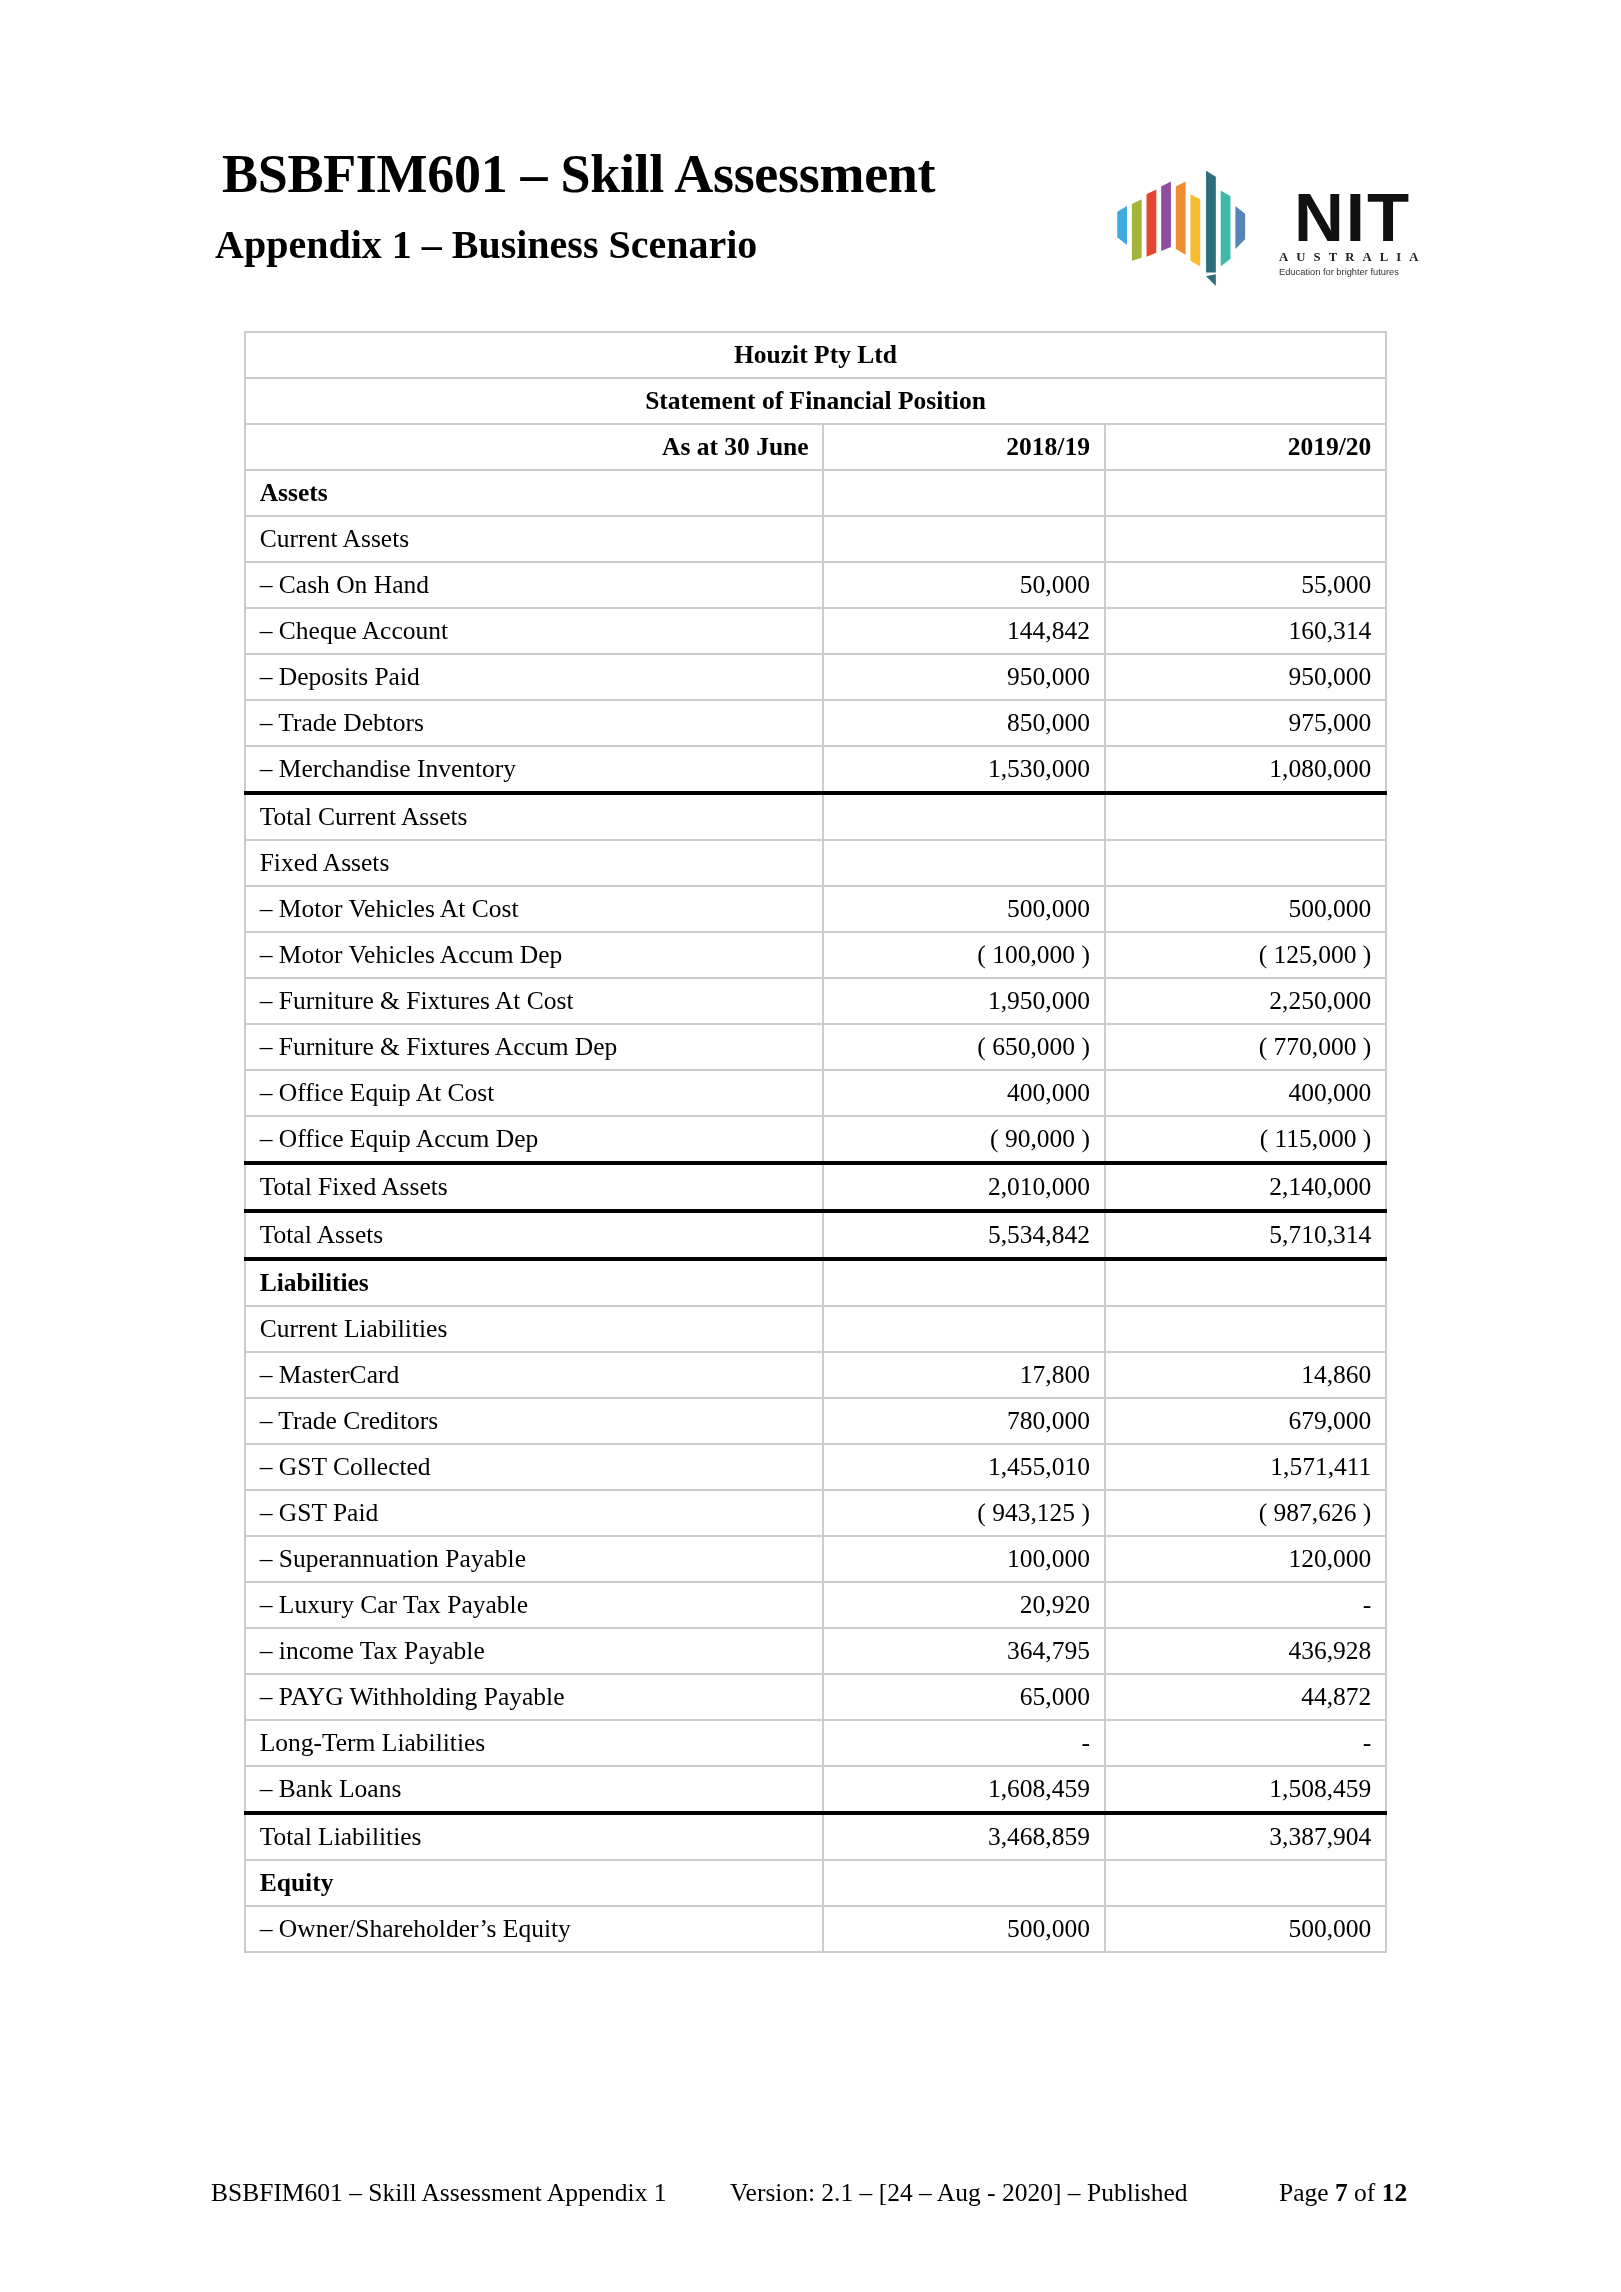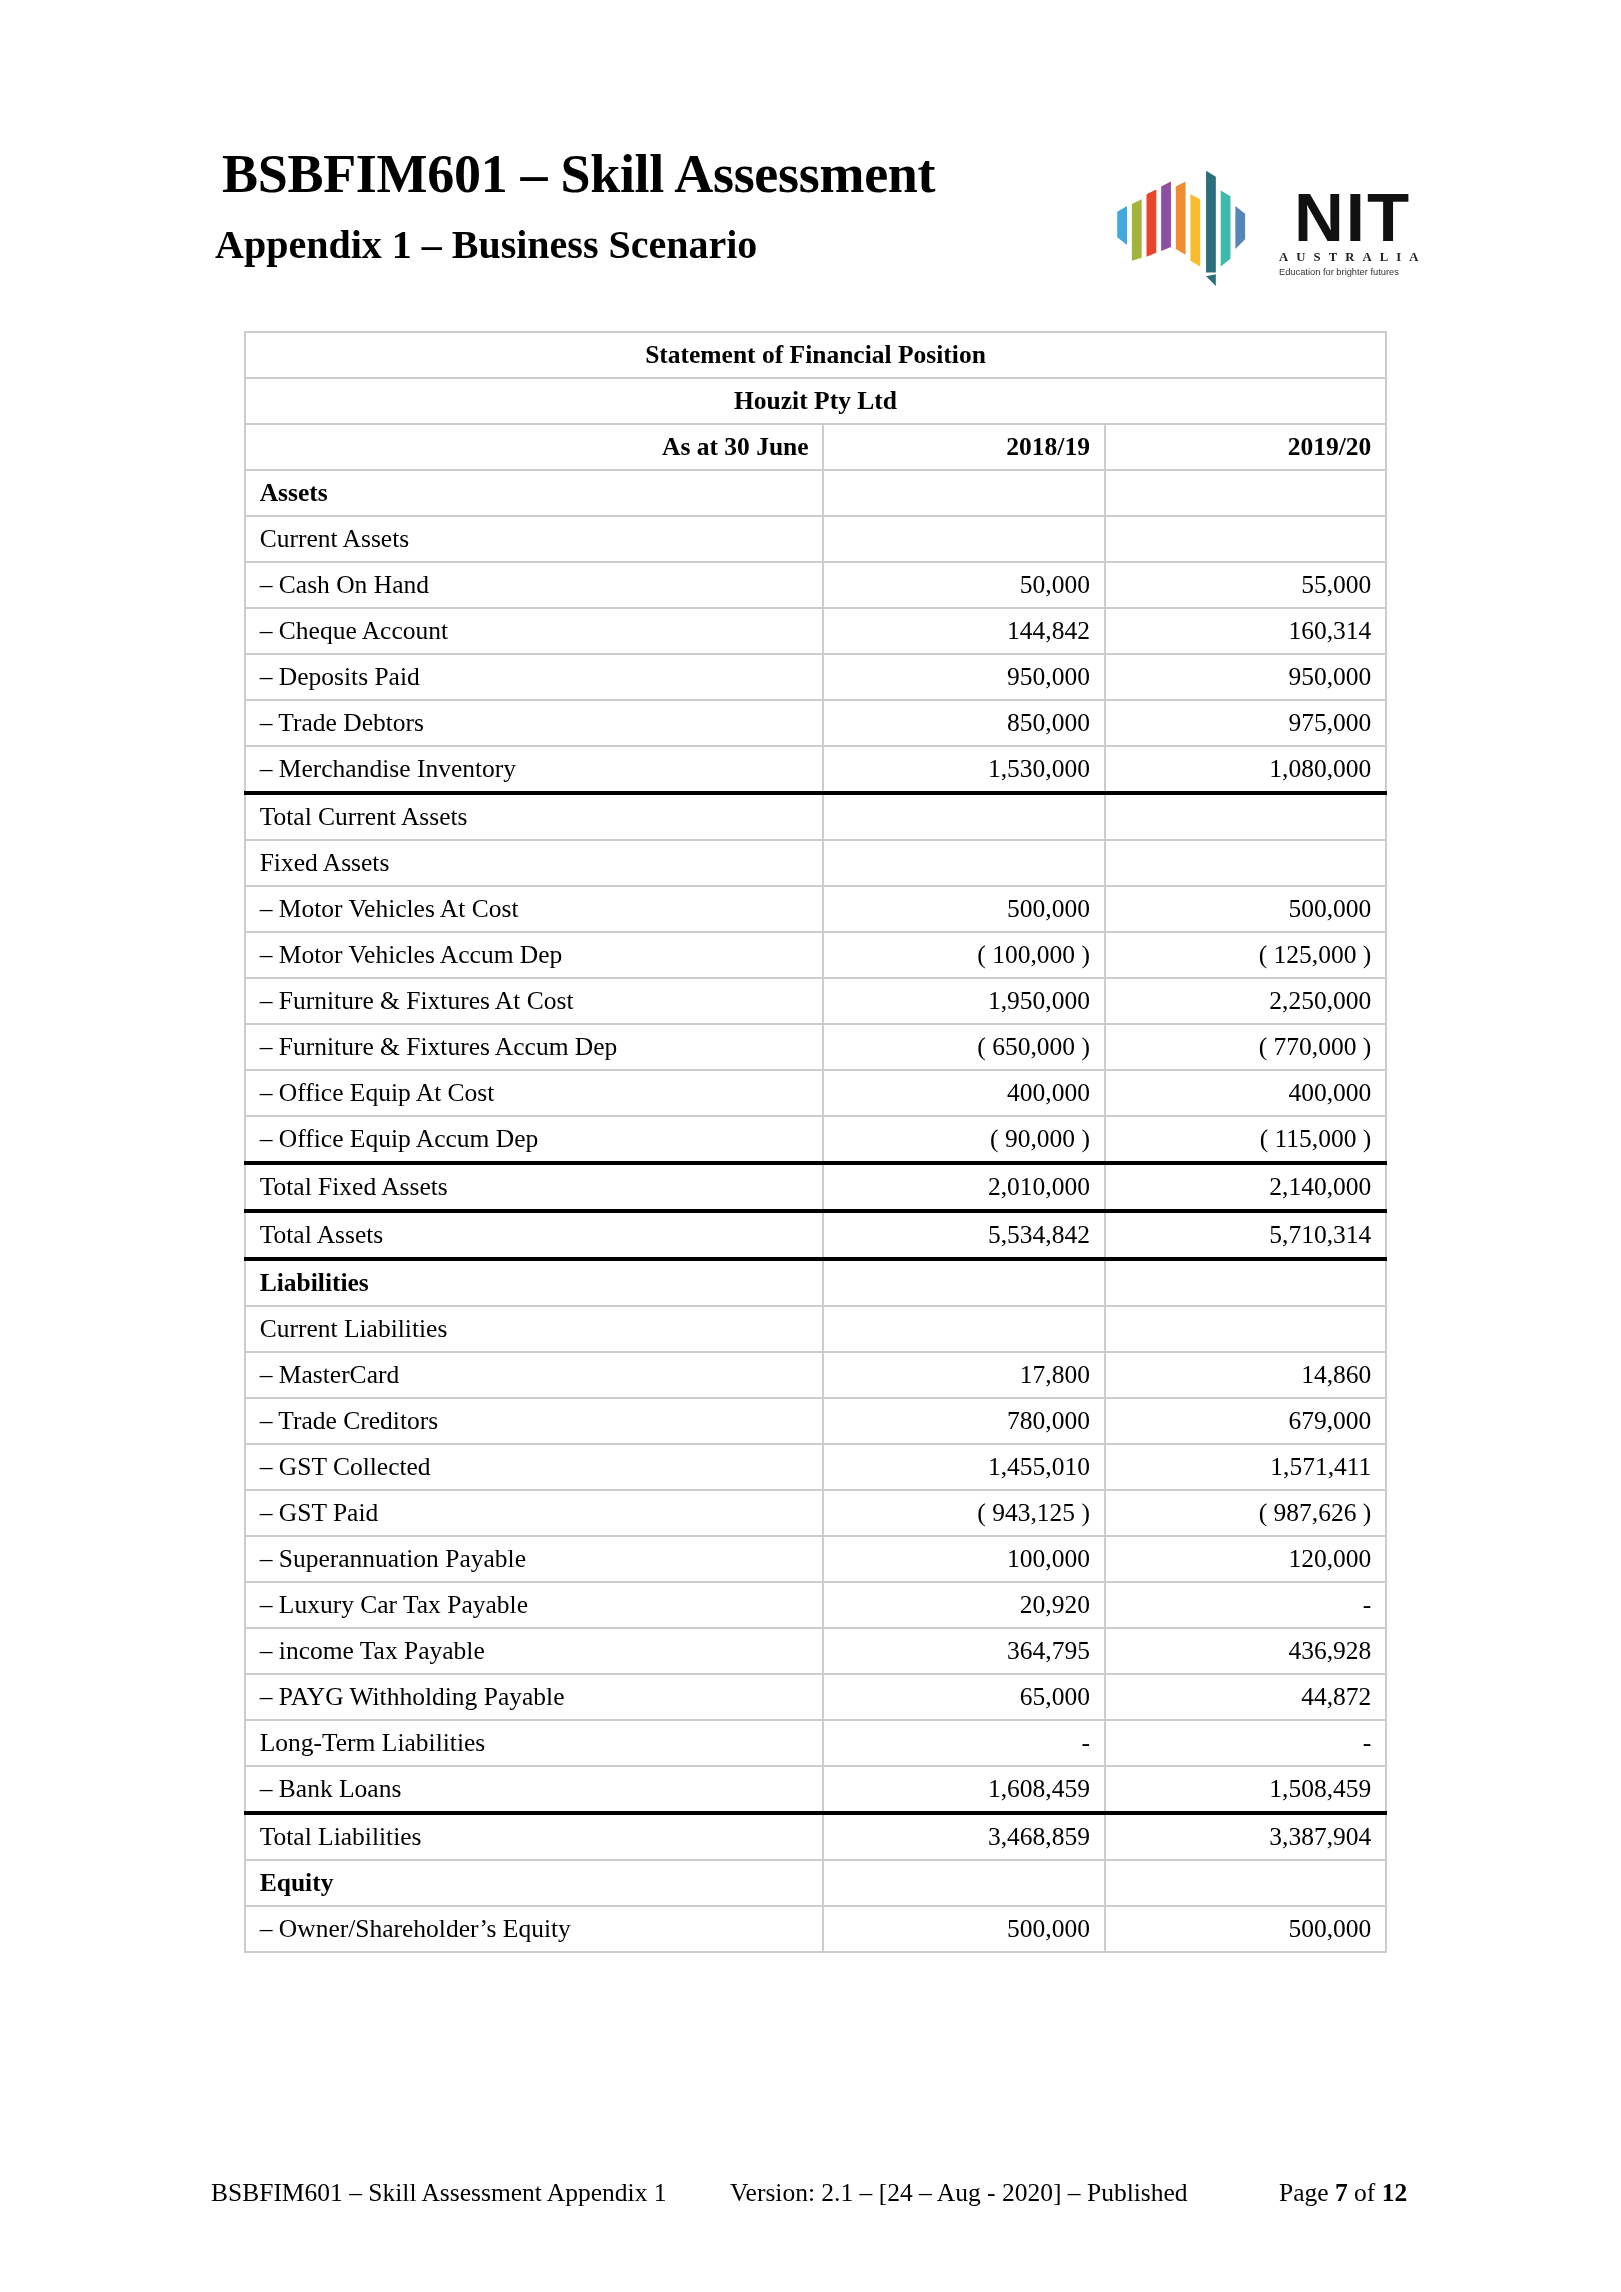--- a/index.html
+++ b/index.html
@@ -82,24 +82,24 @@
     <polygon points="123,42 133,50 133,76 123,86" fill="#5686b5"></polygon>
   </svg>
   <div class="wordmark">NIT</div>
   <div class="country">AUSTRALIA</div>
   <div class="tagline">Education for brighter futures</div>
 </div>
 
 <table class="sfp">
   <tbody id="sfp-body">
     <tr>
-      <td class="center" colspan="3">Statement of Financial Position</td>
+      <td class="center" colspan="3">Houzit Pty Ltd</td>
     </tr>
     <tr>
-      <td class="center" colspan="3">Houzit Pty Ltd</td>
+      <td class="center" colspan="3">Statement of Financial Position</td>
     </tr>
     <tr class="hdr">
       <td class="c1">As at 30 June</td>
       <td class="c2">2018/19</td>
       <td class="c3">2019/20</td>
     </tr>
   <tr class="bold">
         <td class="c1">Assets</td>
         <td class="c2"></td>
         <td class="c3"></td>

